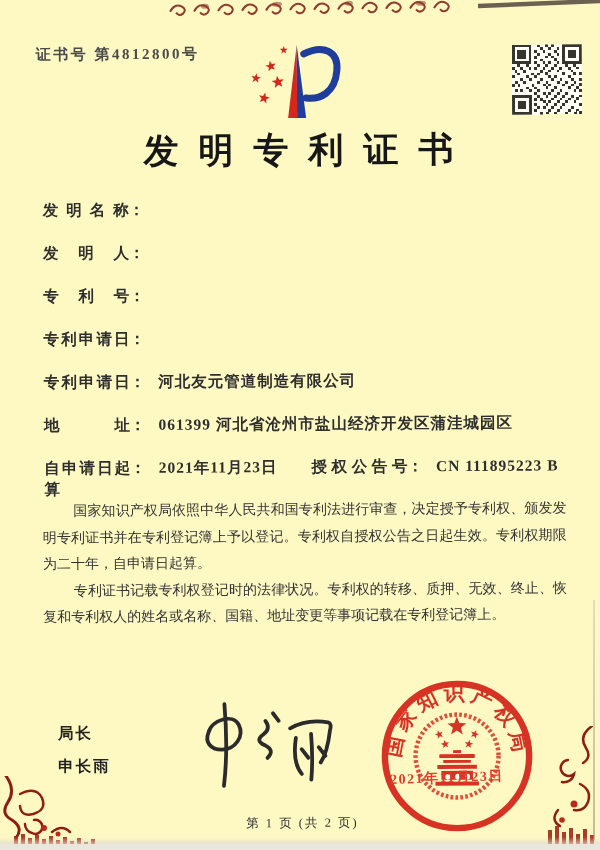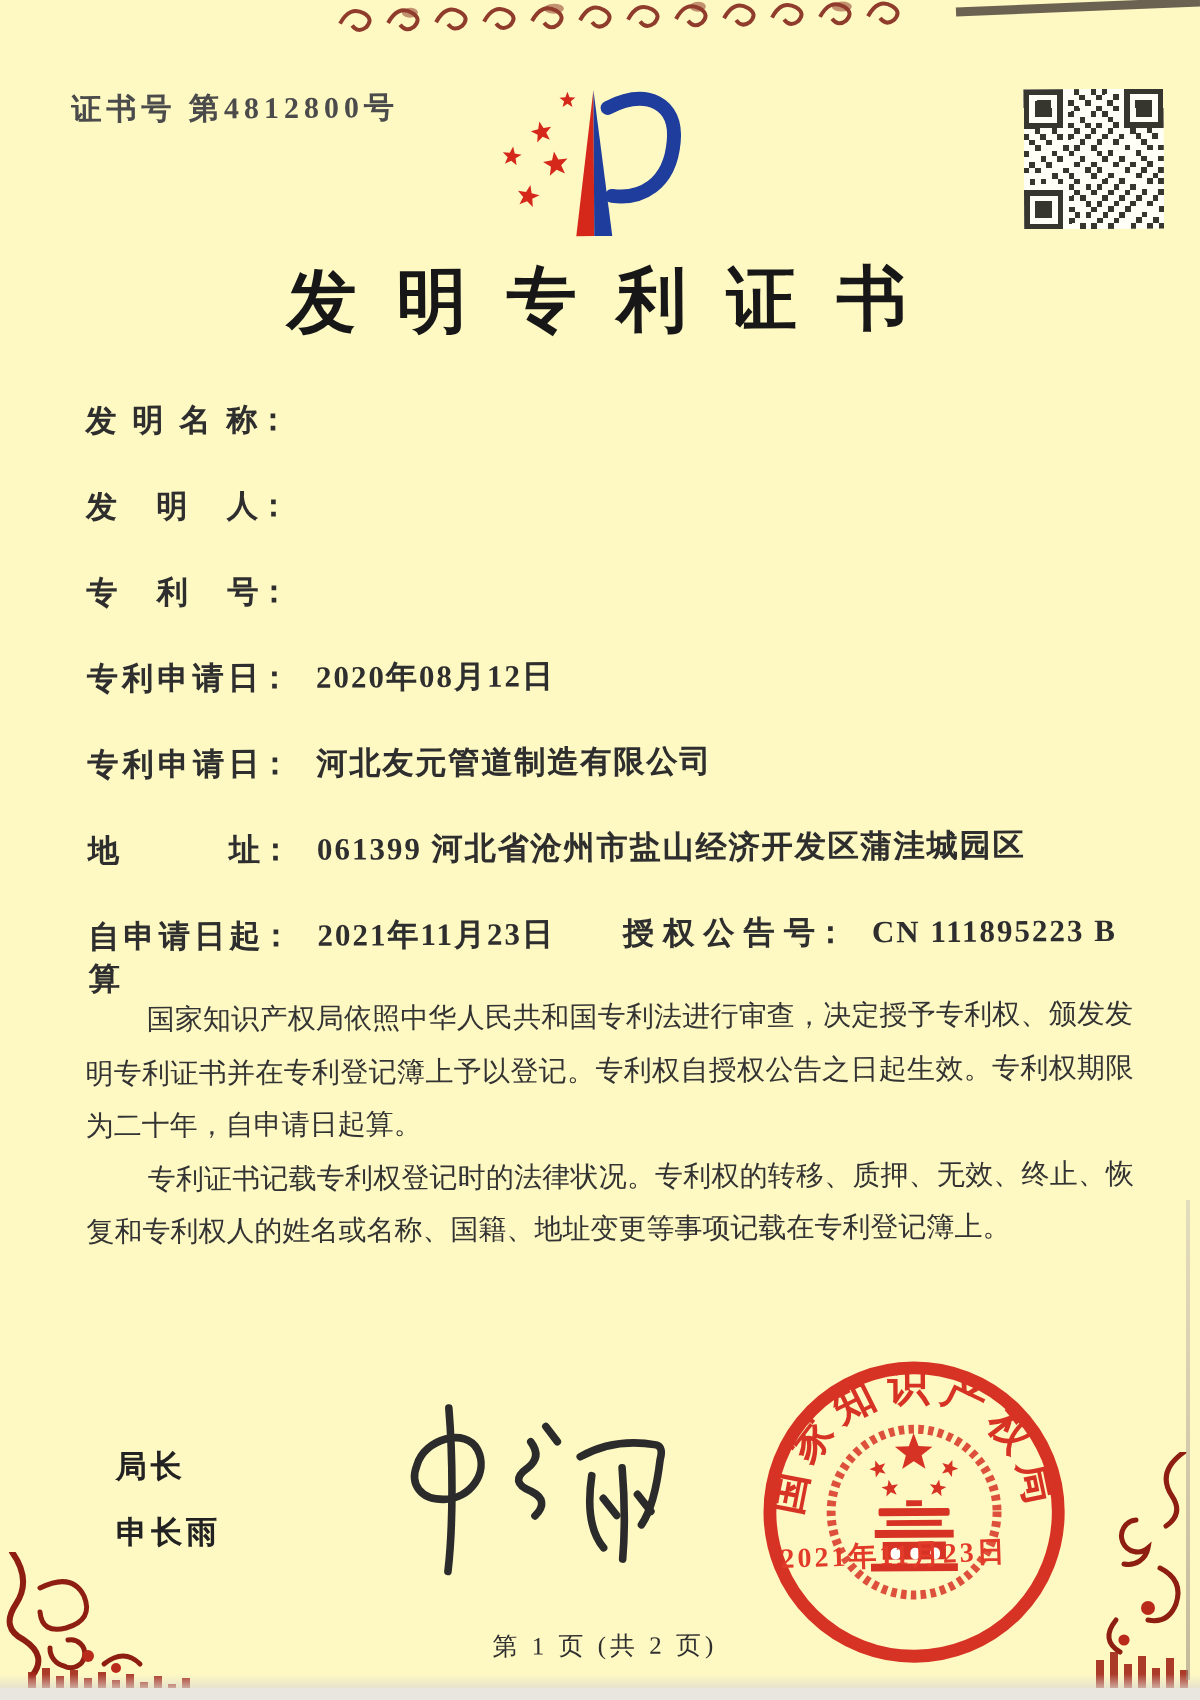--- a/index.html
+++ b/index.html
@@ -91,21 +91,20 @@
         <span class="flabel">发明人</span>
           <span class="colon">：</span>
       </div>
       <div class="row">
         <span class="flabel">专利号</span>
           <span class="colon">：</span>
       </div>
       <div class="row">
         <span class="flabel">专利申请日</span>
           <span class="colon">：</span>
-        <span class="fvalue">2020年08月12日</span>
       </div>
       <div class="row">
         <span class="flabel">专利申请日</span>
           <span class="colon">：</span>
         <span class="fvalue">河北友元管道制造有限公司</span>
       </div>
       <div class="row">
         <span class="flabel">地址</span>
           <span class="colon">：</span>
         <span class="fvalue">061399 河北省沧州市盐山经济开发区蒲洼城园区</span>

